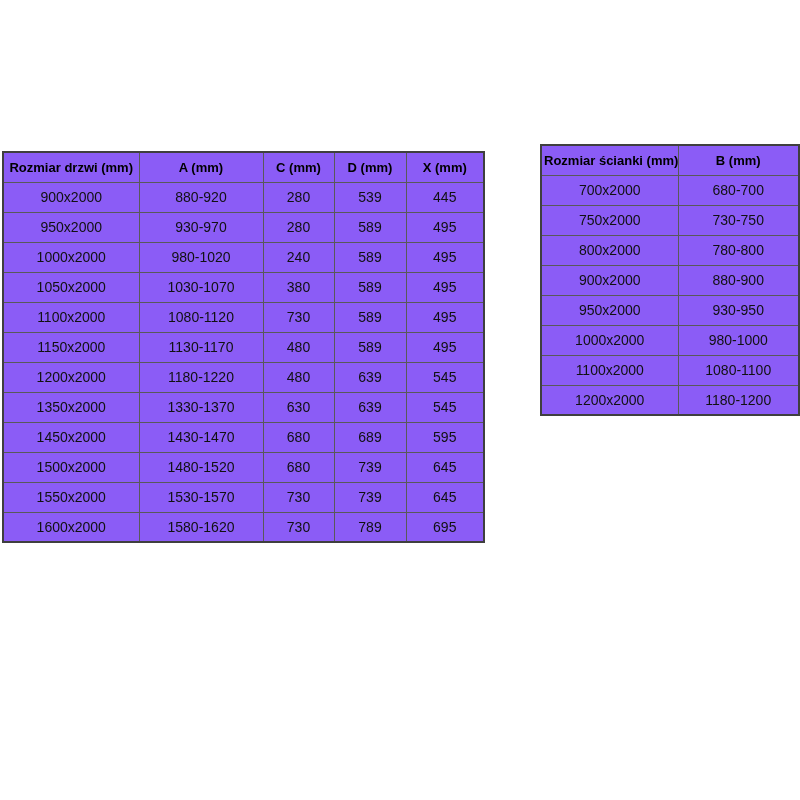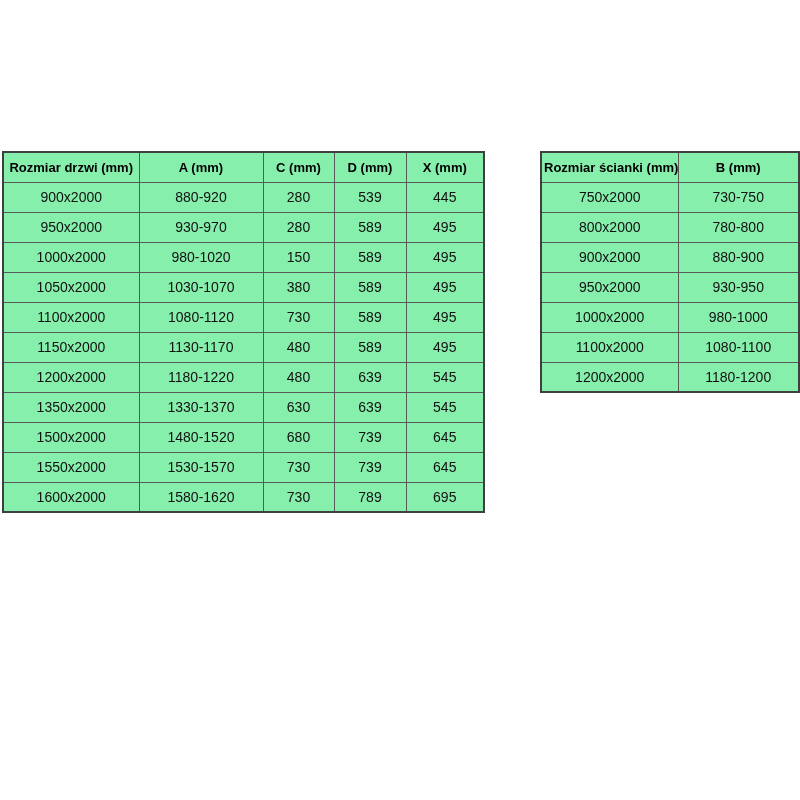--- a/index.html
+++ b/index.html
@@ -9,25 +9,25 @@
     font-family: "Liberation Sans", sans-serif;
     color: #1a1a1a;
     overflow: hidden;
   }
   .page { position: relative; width: 800px; height: 800px; background: #ffffff; }
 
   table.spec {
     position: absolute;
     border-collapse: collapse;
     table-layout: fixed;
-    background: #86efac;
+    background: #8b5cf6;
     border: 2px solid #3f3f3f;
   }
   #door-table  { left: 2px;   top: 151px; width: 481px; }
-  #wall-table  { left: 540px; top: 151px; width: 258px; padding-left: 36px; }
+  #wall-table  { left: 540px; top: 144px; width: 258px; padding-left: 36px; }
 
   table.spec th, table.spec td {
     border: 1px solid #595959;
     height: 30px;
     text-align: center;
     vertical-align: middle;
     white-space: nowrap;
     overflow: hidden;
     padding: 0 2px;
   }
@@ -75,21 +75,21 @@
         <tr>
           <td>950x2000</td>
           <td>930-970</td>
           <td>280</td>
           <td>589</td>
           <td>495</td>
         </tr>
         <tr>
           <td>1000x2000</td>
           <td>980-1020</td>
-          <td>150</td>
+          <td>240</td>
           <td>589</td>
           <td>495</td>
         </tr>
         <tr>
           <td>1050x2000</td>
           <td>1030-1070</td>
           <td>380</td>
           <td>589</td>
           <td>495</td>
         </tr>
@@ -113,20 +113,27 @@
           <td>480</td>
           <td>639</td>
           <td>545</td>
         </tr>
         <tr>
           <td>1350x2000</td>
           <td>1330-1370</td>
           <td>630</td>
           <td>639</td>
           <td>545</td>
+        </tr>
+        <tr>
+          <td>1450x2000</td>
+          <td>1430-1470</td>
+          <td>680</td>
+          <td>689</td>
+          <td>595</td>
         </tr>
         <tr>
           <td>1500x2000</td>
           <td>1480-1520</td>
           <td>680</td>
           <td>739</td>
           <td>645</td>
         </tr>
         <tr>
           <td>1550x2000</td>
@@ -151,20 +158,24 @@
       <col style="width:121px">
     </colgroup>
   <thead>
         <tr>
           <th>Rozmiar ścianki (mm)</th>
           <th>B (mm)</th>
         </tr>
       </thead>
       <tbody>
         <tr>
+          <td>700x2000</td>
+          <td>680-700</td>
+        </tr>
+        <tr>
           <td>750x2000</td>
           <td>730-750</td>
         </tr>
         <tr>
           <td>800x2000</td>
           <td>780-800</td>
         </tr>
         <tr>
           <td>900x2000</td>
           <td>880-900</td>

